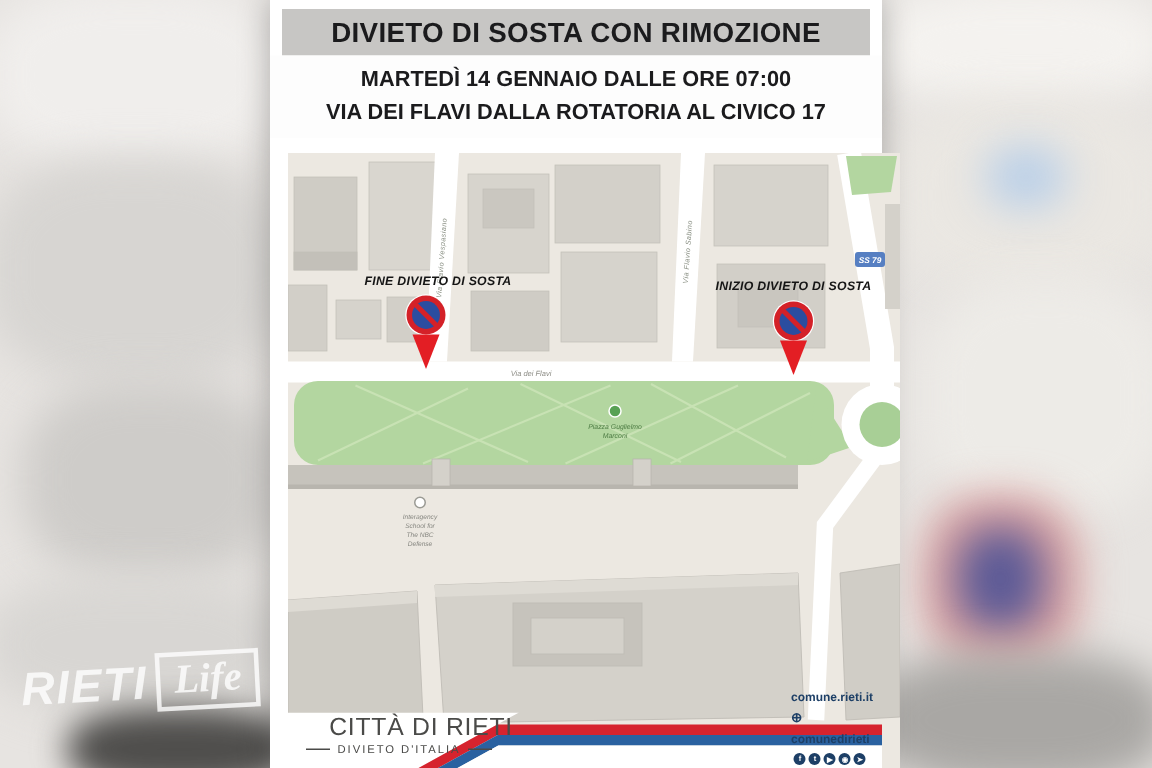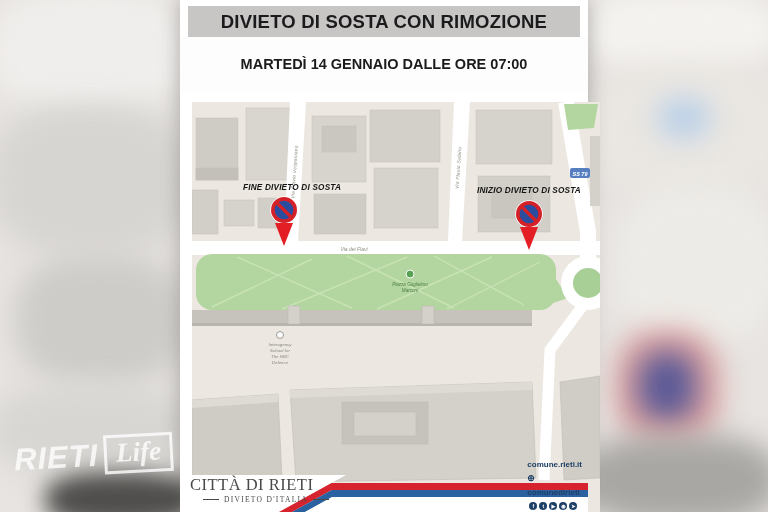--- a/index.html
+++ b/index.html
@@ -40,22 +40,22 @@
   .banner-sub { position:absolute; left:0; right:0; top:37px; height:55px; background:#fdfdfd;
                 display:flex; flex-direction:column; align-items:center; justify-content:center;
                 font-size:14.5px; font-weight:800; color:#1b1b1d; line-height:1.45; white-space:nowrap; }
 
   .map-wrap { position:absolute; left:12px; top:102px; width:408px; height:410px;font-style:italic; }
   .map-wrap svg { display:block; }
 
   
   .footer { position:absolute; left:0; bottom:0; width:408px; height:37px; z-index:3; }
   .footer svg { position:absolute; inset:0; }
-  .logo { position:absolute; left:10px; top:1px; width:152px; text-align:left; color:#4a4a48;
-          font-family:Liberation Serif, serif; }
+  .logo { position:absolute; left:10px; top:1px; width:152px; text-align:right; color:#4a4a48;
+          font-family:Liberation Sans, sans-serif; }
   .logo-title { font-size:16.5px; letter-spacing:.5px; line-height:1.1; }
   .logo-sub { display:flex; align-items:center; justify-content:center; gap:5px;
               font-size:7.5px; letter-spacing:1.3px; margin-top:1px; }
   .logo-sub::before, .logo-sub::after { content:""; width:16px; height:1px; background:#4a4a48; }
   .links { position:absolute; right:6px; bottom:2px; display:flex; align-items:flex-start; gap:5px;
            color:#1d3f66; font-size:8px; font-weight:700;flex-direction:column; }
   .globe { font-size:9px; line-height:1; }
   .social { display:flex; gap:2px; margin-left:2px; }
   .social span { width:8px; height:8px; border-radius:50%; background:#1d3f66; color:#ffffff;
                  font-size:5px; font-weight:700; display:flex; align-items:center; justify-content:center; }
@@ -80,20 +80,21 @@
     <div class="blob b11"></div>
     <div class="blob b12"></div>
   </div>
 
   <div class="panel">
 
     <div class="banner-title">DIVIETO DI SOSTA CON RIMOZIONE</div>
 
     <div class="banner-sub">
       <div>MARTEDÌ 14 GENNAIO DALLE ORE 07:00</div>
+      <div>VIA DEI FLAVI DALLA ROTATORIA AL CIVICO 17</div>
     </div>
 
     <div class="map-wrap">
       <svg width="408" height="410" viewBox="0 0 408 410" class="map-text">
 
         <rect x="0" y="0" width="408" height="410" fill="#ece8e1"></rect>
 
         <g stroke="#c2bfb8" stroke-width="0.5">
           <rect x="4" y="16" width="42" height="62" fill="#cfccc5"></rect>
           <rect x="4" y="66" width="42" height="12" fill="#c3c0b9"></rect>

